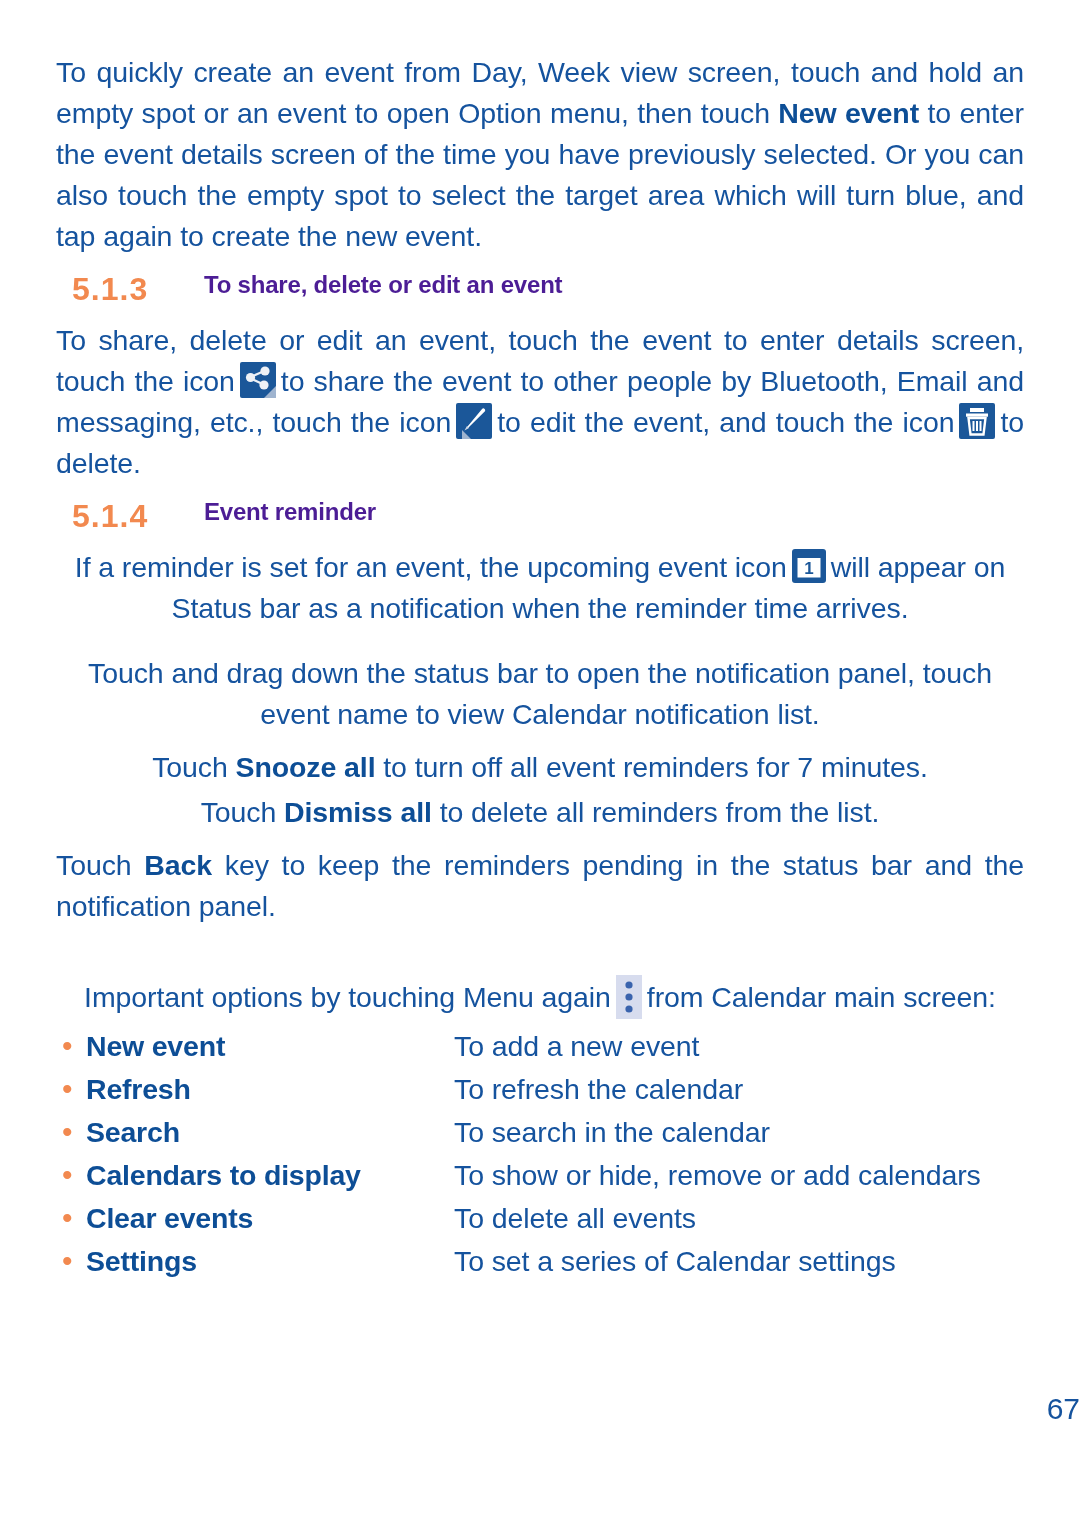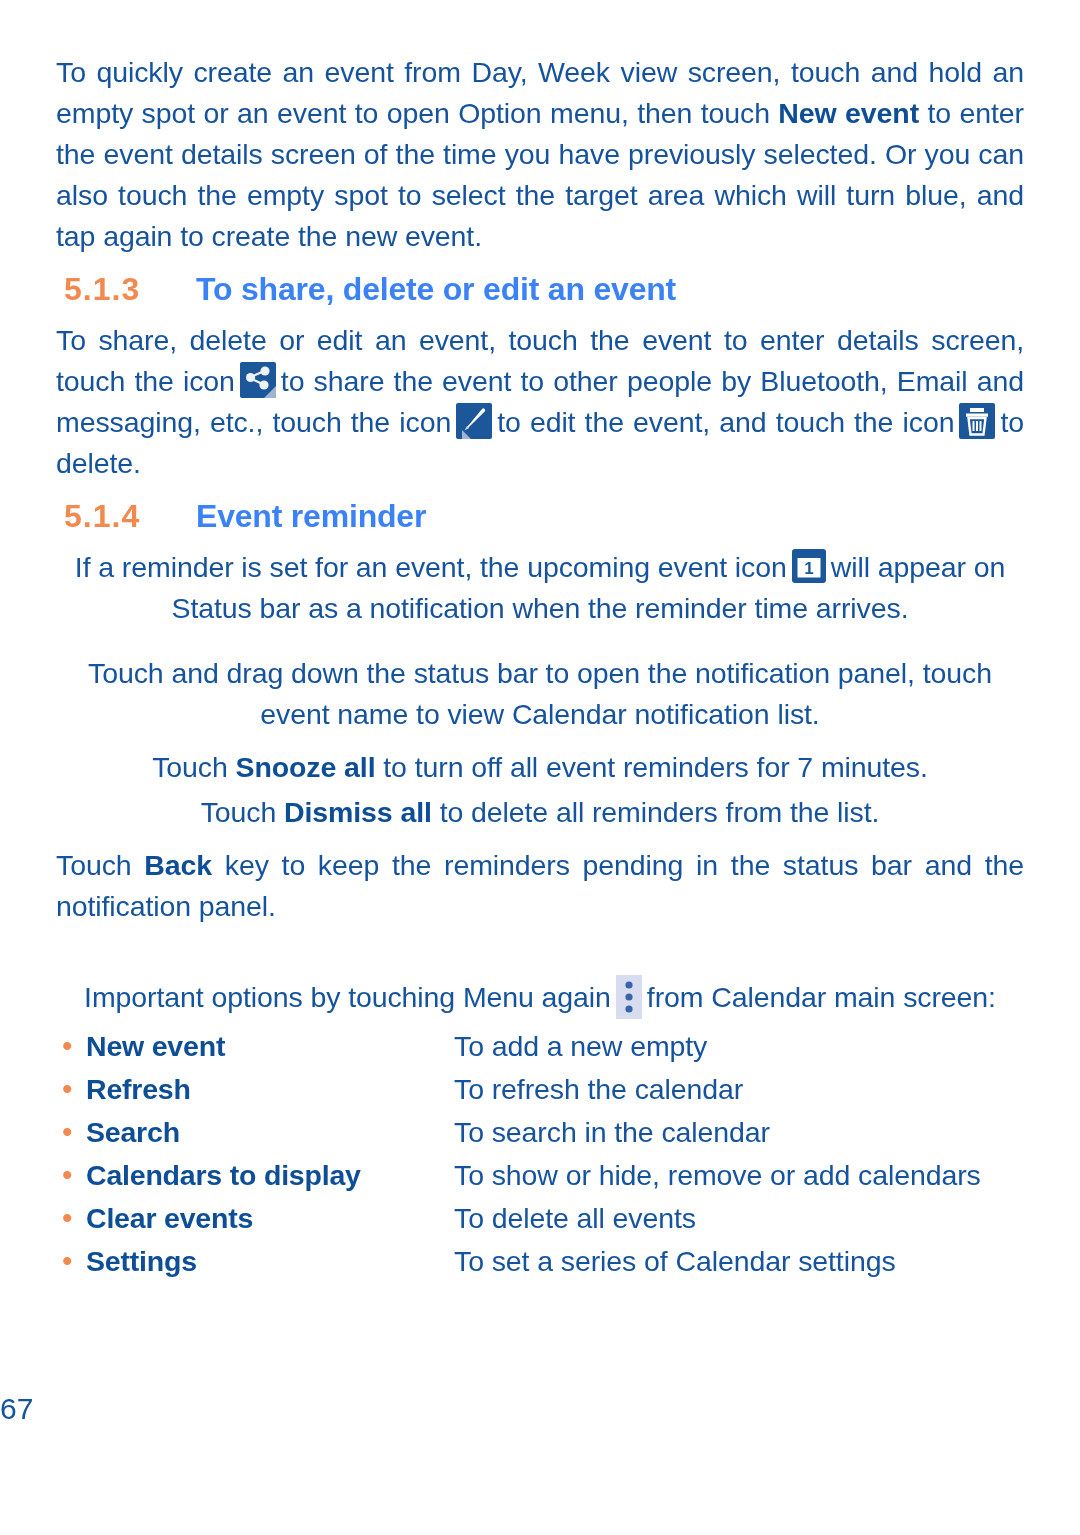--- a/index.html
+++ b/index.html
@@ -43,34 +43,34 @@
   }
 
   .gap-sm { height: 8px; }
   .gap-md { height: 20px; }
   .gap-lg { height: 44px; }
 
   
   .heading {
     display: flex;
     align-items: flex-start;
-    margin: 14px 0 12px 8px;
+    margin: 14px 0 12px 16px;
   }
   .heading .num {
     color: #f2894f;
     font-weight: bold;
     font-size: 32px;
     width: 132px;
     flex: 0 0 132px;
     letter-spacing: 1px;
   }
   .heading .title {
-    color: #3b82f6;
-    font-weight: bold;
-    font-size: 32px;
+    color: #4c1d95;
+    font-weight: bold;
+    font-size: 24px;
     letter-spacing: -0.2px;
   }
 
   
   .icon {
     display: inline-block;
     vertical-align: -7px;
     position: relative;
   }
 
@@ -128,21 +128,21 @@
     color: #15539e;
     letter-spacing: -0.1px;
   }
 
   
   .page-number {
     position: absolute;
     left: 0;
     right: 0;
     top: 1392px;
-    text-align: left;
+    text-align: right;
     font-size: 30px;
     color: #15539e;
   }
 </style>
 </head>
 <body>
 
 <div class="page">
 
   <p class="para"><span>To quickly create an event from Day, Week view screen, touch and hold an empty spot or an event to open Option menu, then touch </span><b class="b">New event</b><span> to enter the event details screen of the time you have previously selected. Or you can also touch the empty spot to select the target area which will turn blue, and tap again to create the new event.</span></p>
@@ -203,21 +203,21 @@
         <circle cx="13" cy="10" r="3.6" fill="#3a63ad"></circle>
         <circle cx="13" cy="22" r="3.6" fill="#3a63ad"></circle>
         <circle cx="13" cy="34" r="3.6" fill="#3a63ad"></circle>
       </svg></span><span>from Calendar main screen:</span></p>
 
   <div class="options">
 
     <div class="opt-row">
       <span class="opt-bullet">•</span>
       <span class="opt-label">New event</span>
-      <span class="opt-desc">To add a new empty</span>
+      <span class="opt-desc">To add a new event</span>
     </div>
 
     <div class="opt-row">
       <span class="opt-bullet">•</span>
       <span class="opt-label">Refresh</span>
       <span class="opt-desc">To refresh the calendar</span>
     </div>
 
     <div class="opt-row">
       <span class="opt-bullet">•</span>

